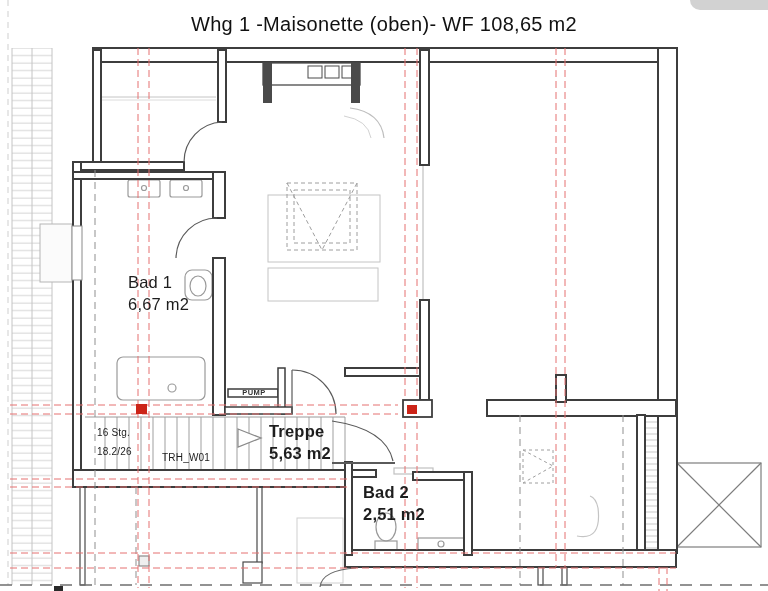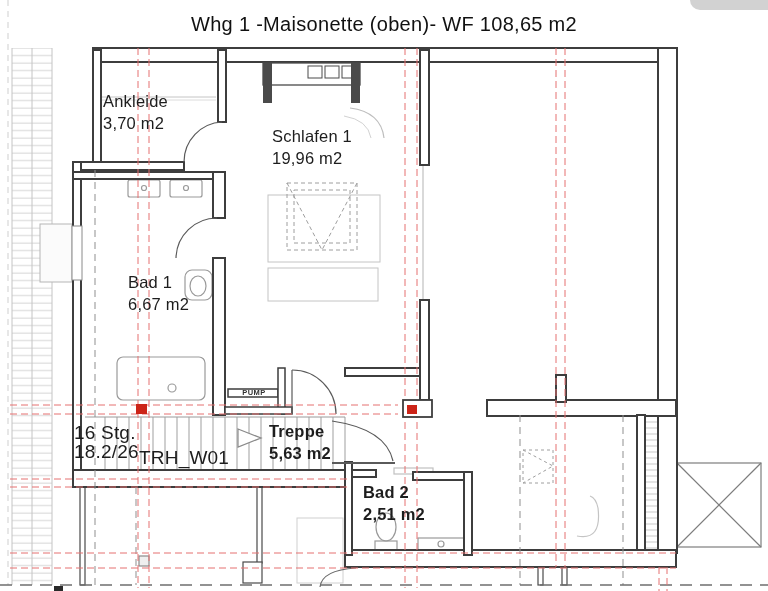--- a/index.html
+++ b/index.html
@@ -1,21 +1,21 @@
 <!DOCTYPE html>
 <html><head>
 <meta charset="utf-8">
 <style>
   html,body{margin:0;padding:0;background:#ffffff;width:768px;height:591px;overflow:hidden;
     font-family:"Liberation Sans","DejaVu Sans",sans-serif;}
   #stage{position:relative;width:768px;height:591px;background:#fff;}
   #plan-svg{position:absolute;left:0;top:0;}
   .lbl{position:absolute;color:#1d1d1d;line-height:22px;font-size:16.5px;letter-spacing:.2px;}
   .lbl .l2{display:block;}
-  .small{font-size:19px;line-height:19px;}
+  .small{font-size:10px;line-height:19px;padding-left:23px;}
   #title{position:absolute;left:0;top:13px;width:768px;text-align:center;
     font-size:20px;color:#111;letter-spacing:.3px;}
   #pump-lbl{position:absolute;left:231px;top:388px;width:46px;text-align:center;
     font-size:7.5px;line-height:9px;color:#333;font-weight:bold;letter-spacing:.4px;}
   #corner{position:absolute;left:690px;top:0;width:78px;height:10px;background:#d2d2d2;
     border-bottom-left-radius:12px;}
 </style>
 </head>
 <body>
 
@@ -197,29 +197,21 @@
 
     <g>
       <rect x="136" y="404" width="11" height="10" fill="#cc2418" stroke="none"></rect>
       <rect x="403" y="400" width="29" height="17" fill="#ffffff" stroke="#3d3d3d" stroke-width="1.8"></rect>
       <rect x="407" y="405" width="10" height="9" fill="#cc2418" stroke="none"></rect>
     </g>
   </svg>
 
   <div id="title">Whg 1 -Maisonette (oben)- WF 108,65 m2</div>
 
-  <div class="lbl" style="left:103px;top:90px;">
-    <span>Ankleide</span>
-    <span class="l2">3,70 m2</span>
-  </div>
-
-  <div class="lbl" style="left:272px;top:125px;">
-    <span>Schlafen 1</span>
-    <span class="l2">19,96 m2</span>
-  </div>
+
 
   <div class="lbl" style="left:102px;top:271px;margin-left:26px;">
     <span>Bad 1</span>
     <span class="l2">6,67 m2</span>
   </div>
 
   <div class="lbl" style="left:269px;top:420px;font-weight:bold;">
     <span>Treppe</span>
     <span class="l2">5,63 m2</span>
   </div>

